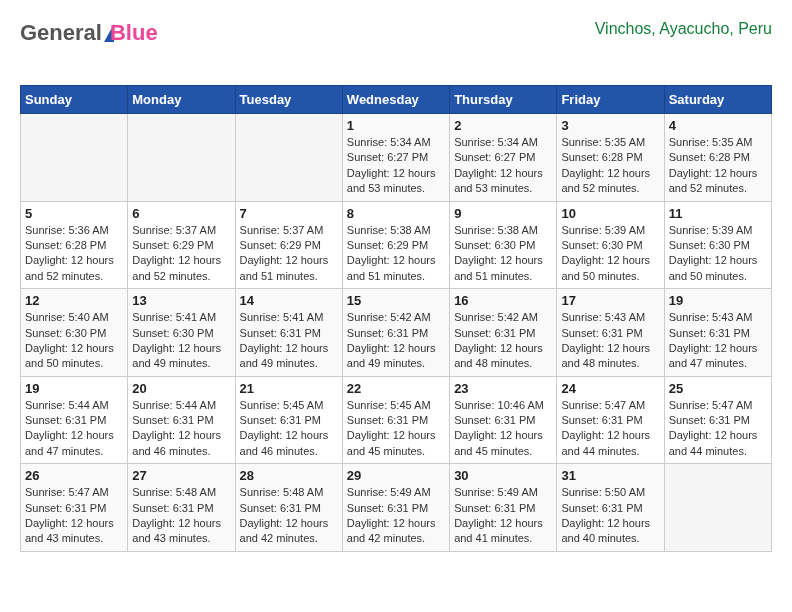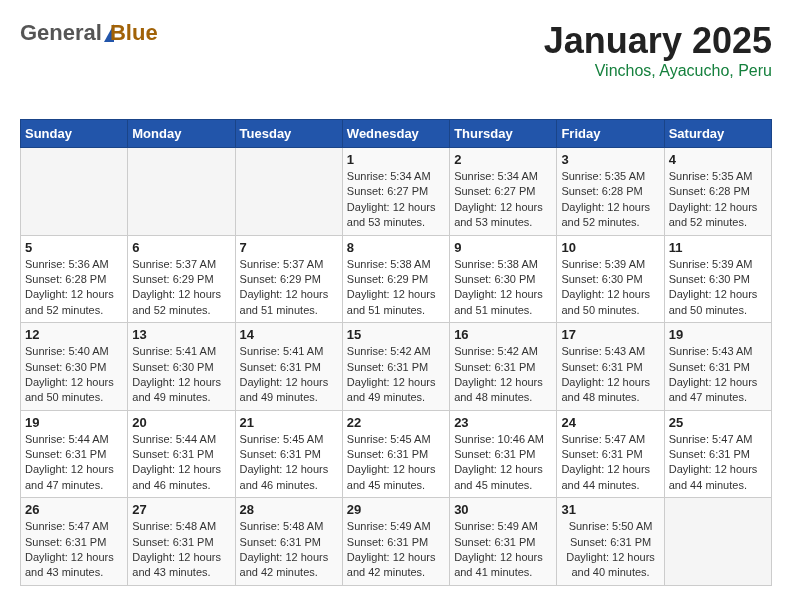--- a/index.html
+++ b/index.html
@@ -20,21 +20,21 @@
       flex-direction: column;
       align-items: flex-start;
     }
     .logo-text {
       display: flex;
       align-items: center;
       font-size: 22px;
       font-weight: bold;
     }
     .logo-general { color: #555; }
-    .logo-blue { color: #a16207; }
+    .logo-blue { color: #ec4899; }
     .logo-icon {
       width: 0;
       height: 0;
       border-left: 10px solid transparent;
       border-bottom: 18px solid #2255aa;
       margin-left: 2px;
       margin-right: -4px;
     }
     .title-block {
       text-align: right;
@@ -97,21 +97,20 @@
 
 <div class="header">
   <div class="logo">
     <div class="logo-text">
       <span class="logo-general">General</span>
       <div class="logo-icon"></div>
       <span class="logo-blue">Blue</span>
     </div>
   </div>
   <div class="title-block">
-    <h1>January 2025</h1>
     <h2>Vinchos, Ayacucho, Peru</h2>
   </div>
 </div>
 
 <table>
   <thead>
     <tr>
     <th>Sunday</th>
         <th>Monday</th>
         <th>Tuesday</th>
@@ -339,21 +338,21 @@
         </td>
         <td>
           <div class="day-number">30</div>
           <div class="day-info" style="white-space: pre-line;">Sunrise: 5:49 AM
 Sunset: 6:31 PM
 Daylight: 12 hours
 and 41 minutes.</div>
         </td>
         <td>
           <div class="day-number">31</div>
-          <div class="day-info" style="white-space: pre-line; text-align: center;">Sunrise: 5:50 AM
+          <div class="day-info" style="white-space: pre-line;">Sunrise: 5:50 AM
 Sunset: 6:31 PM
 Daylight: 12 hours
 and 40 minutes.</div>
         </td>
         <td class="empty-cell"></td>
       </tr>
     </tbody>
 </table>
 
 </body></html>

